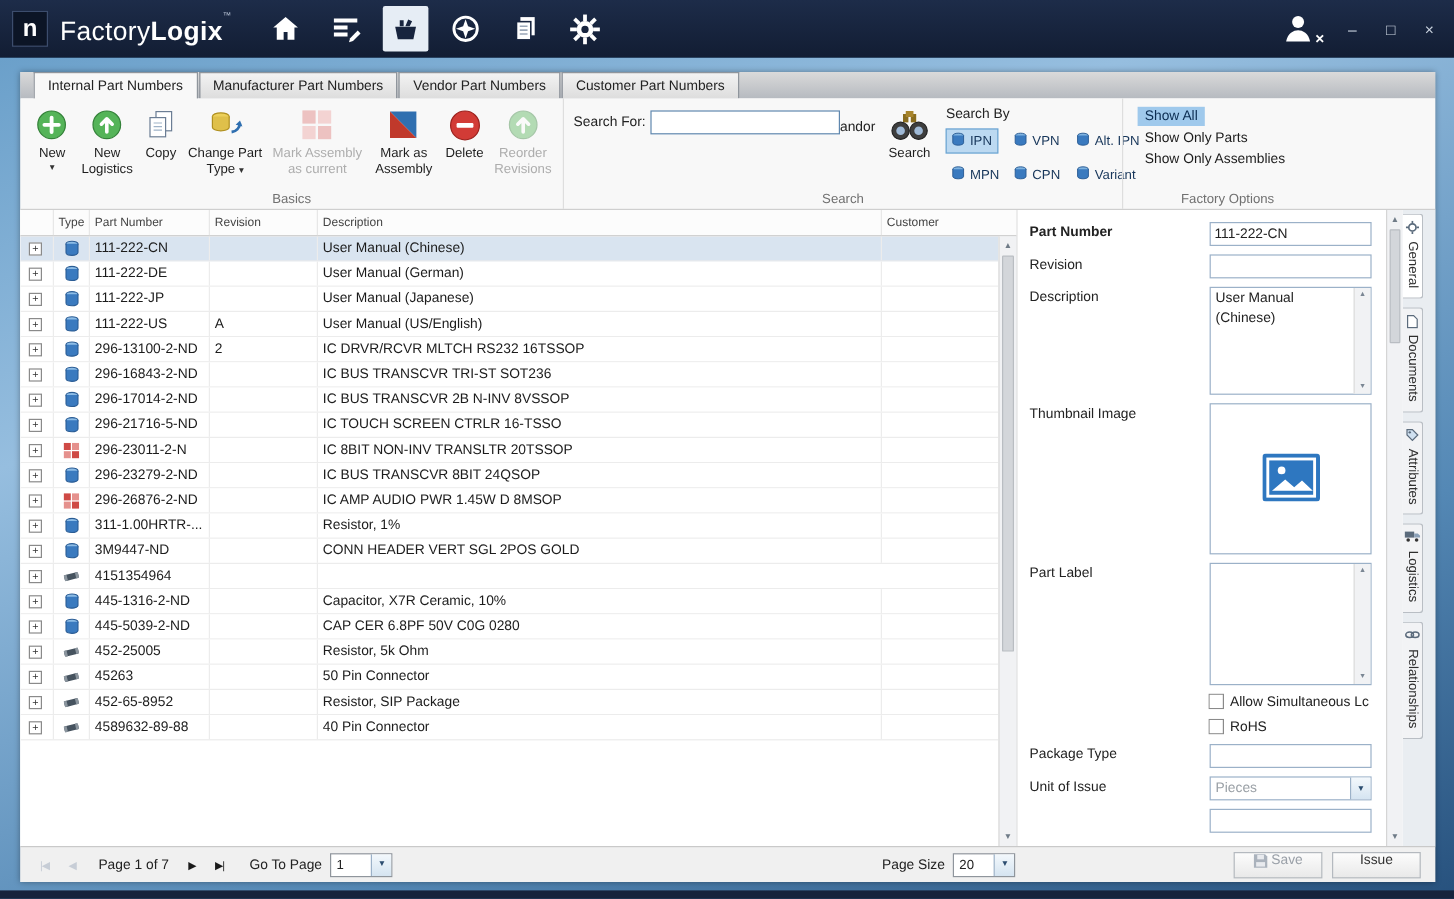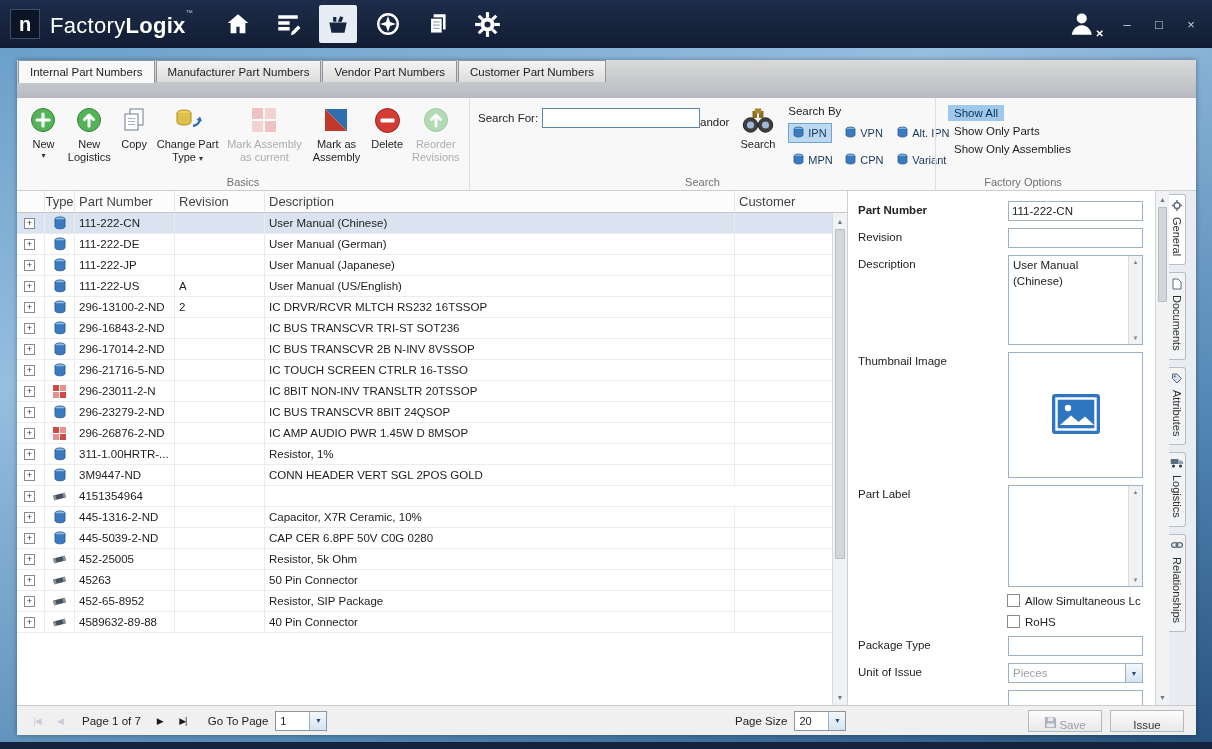--- a/index.html
+++ b/index.html
@@ -21,21 +21,21 @@
 .user-wrap{position:relative;width:34px;height:30px}
 .user-x{position:absolute;right:-2px;bottom:0;color:#fff;font-size:10px;font-weight:bold}
 .winctl{color:#c9d2de;font-size:13px;width:14px;text-align:center;cursor:pointer}
 
 
 .frame{position:absolute;top:48px;left:0;right:0;bottom:0;background:linear-gradient(160deg,#6ba0ca 0%,#96bedf 30%,#5488b5 70%,#27517d 100%)}
 .frame::after{content:"";position:absolute;left:0;right:0;bottom:0;height:7px;background:#16233c}
 .content{position:absolute;top:12px;left:17px;right:16px;bottom:14px;background:#f0f0f0;display:flex;flex-direction:column;box-shadow:0 0 5px rgba(0,0,0,.35)}
 
 
-.tabstrip{height:38px;background:linear-gradient(180deg,#dadada,#b6bac0);display:flex;align-items:flex-start;padding-left:1px;flex:none}
+.tabstrip{height:22px;background:linear-gradient(180deg,#dadada,#b6bac0);display:flex;align-items:center;padding-left:11px;flex:none}
 .tab{height:22px;padding:0 11px;font-size:11.5px;display:flex;align-items:center;background:linear-gradient(#f3f3f3,#dddddd);border:1px solid #8f959c;border-bottom:none;color:#222;margin-right:1px;cursor:pointer;white-space:nowrap}
 .tab.active{background:#f8f8f8;height:23px}
 
 
 .ribbon{height:93px;background:#f8f8f8;border-bottom:1px solid #cfcfcf;display:flex;flex:none}
 .rgroup{position:relative;height:100%;padding:4px 6px 16px 8px;display:flex;align-items:flex-start;gap:2px}
 .rgroup+.rgroup{border-left:1px solid #dedede}
 .glabel{position:absolute;bottom:2px;left:0;right:0;text-align:center;font-size:11px;color:#707070}
 .rbtn{display:flex;flex-direction:column;align-items:center;font-size:11px;color:#1e1e1e;text-align:center;padding:3px 1px;line-height:1.15;height:70px;cursor:pointer}
 .rbtn .ric{height:30px;display:flex;align-items:center;justify-content:center;margin-bottom:3px}
@@ -56,21 +56,21 @@
 .sopt{display:flex;align-items:center;gap:4px;font-size:11px;color:#17365a;padding:2px 4px;border:1px solid transparent;width:max-content;cursor:pointer}
 .sopt.selected{background:#bcd9f1;border-color:#6fa5d2}
 
 .dcol{padding-top:3px;padding-left:4px}
 .dopt{font-size:11.5px;color:#1c1c1c;padding:2px 6px;margin-bottom:2px;width:max-content;cursor:pointer}
 .dopt.selected{background:#9fc9ec;color:#0c2d52}
 
 
 .main{flex:1;display:flex;min-height:0;background:#fff}
 .grid-area{flex:1;display:flex;flex-direction:column;position:relative;border-right:1px solid #cfcfcf;min-width:0;background:#fff}
-.ghead{height:22px;display:flex;border-bottom:1px solid #c6c6c6;background:#fcfcfc;color:#444;font-size:13px;padding-right:15px;flex:none}
+.ghead{height:22px;display:flex;border-bottom:1px solid #c6c6c6;background:#fcfcfc;color:#444;font-size:10px;padding-right:15px;flex:none}
 .hc{display:flex;align-items:center;padding-left:4px;border-right:1px solid #e7e7e7;overflow:hidden;white-space:nowrap;cursor:pointer}
 .grows{flex:1;position:relative;overflow:hidden;margin-right:15px}
 .trow{height:21px;display:flex;border-bottom:1px solid #ececec;font-size:11.5px;color:#1c1c1c;background:#fff;cursor:pointer}
 .trow.selected{background:#d9e4f0}
 .c{display:flex;align-items:center;padding-left:4px;border-right:1px solid #ececec;overflow:hidden;white-space:nowrap}
 .w-e{width:28px;flex:none}.w-t{width:30px;flex:none;justify-content:center;padding-left:0}
 .w-pn{width:100px;flex:none}.w-rev{width:90px;flex:none}.w-desc{width:470px;flex:none}
 .w-cust{flex:1;border-right:none}
 .plusbox{width:11px;height:11px;border:1px solid #8a8a8a;background:#fff;display:flex;align-items:center;justify-content:center;font-size:9px;color:#333;line-height:1;margin-left:3px;flex:none}
 
@@ -109,21 +109,21 @@
 
 
 .bbar{height:30px;background:#f0f0f0;border-top:1px solid #c9c9c9;position:relative;display:flex;align-items:center;padding:0 10px;font-size:11.5px;color:#222;flex:none}
 .pgbtn{width:20px;height:20px;display:flex;align-items:center;justify-content:center;font-size:9px;margin-right:3px;color:#1a1a1a;letter-spacing:-1px;cursor:pointer}
 .pgbtn.disabled{color:#c7cdd6;cursor:default}
 .page-label{margin:0 9px}
 .gotopage{display:flex;align-items:center;gap:7px;margin-left:12px}
 .bsel{position:relative;width:52px;height:20px;border:1px solid #8f959c;background:#fff;display:flex;align-items:center;padding:0 18px 0 4px;font-size:11px;cursor:pointer}
 .psize{position:absolute;left:718px;top:0;bottom:0;display:flex;align-items:center;gap:7px}
 .actions{position:absolute;right:12px;top:0;bottom:0;display:flex;align-items:center;gap:8px}
-.btn{width:74px;height:22px;border:1px solid #b4b9bf;background:linear-gradient(#fcfcfc,#e9e9e9);display:flex;align-items:flex-end;justify-content:center;gap:2px;font-size:11.5px;color:#333;cursor:pointer}
+.btn{width:74px;height:22px;border:1px solid #b4b9bf;background:linear-gradient(#fcfcfc,#e9e9e9);display:flex;align-items:flex-start;justify-content:center;gap:2px;font-size:11.5px;color:#333;cursor:pointer}
 .btn.disabled{color:#9aa0a8;cursor:default}
 </style>
 </head>
 <body>
 
 <div class="app">
 
   <div class="titlebar">
     <div class="logo-box">n</div>
     <div class="brand"><span class="bf">Factory</span><span class="bl">Logix</span><sup>™</sup></div>

